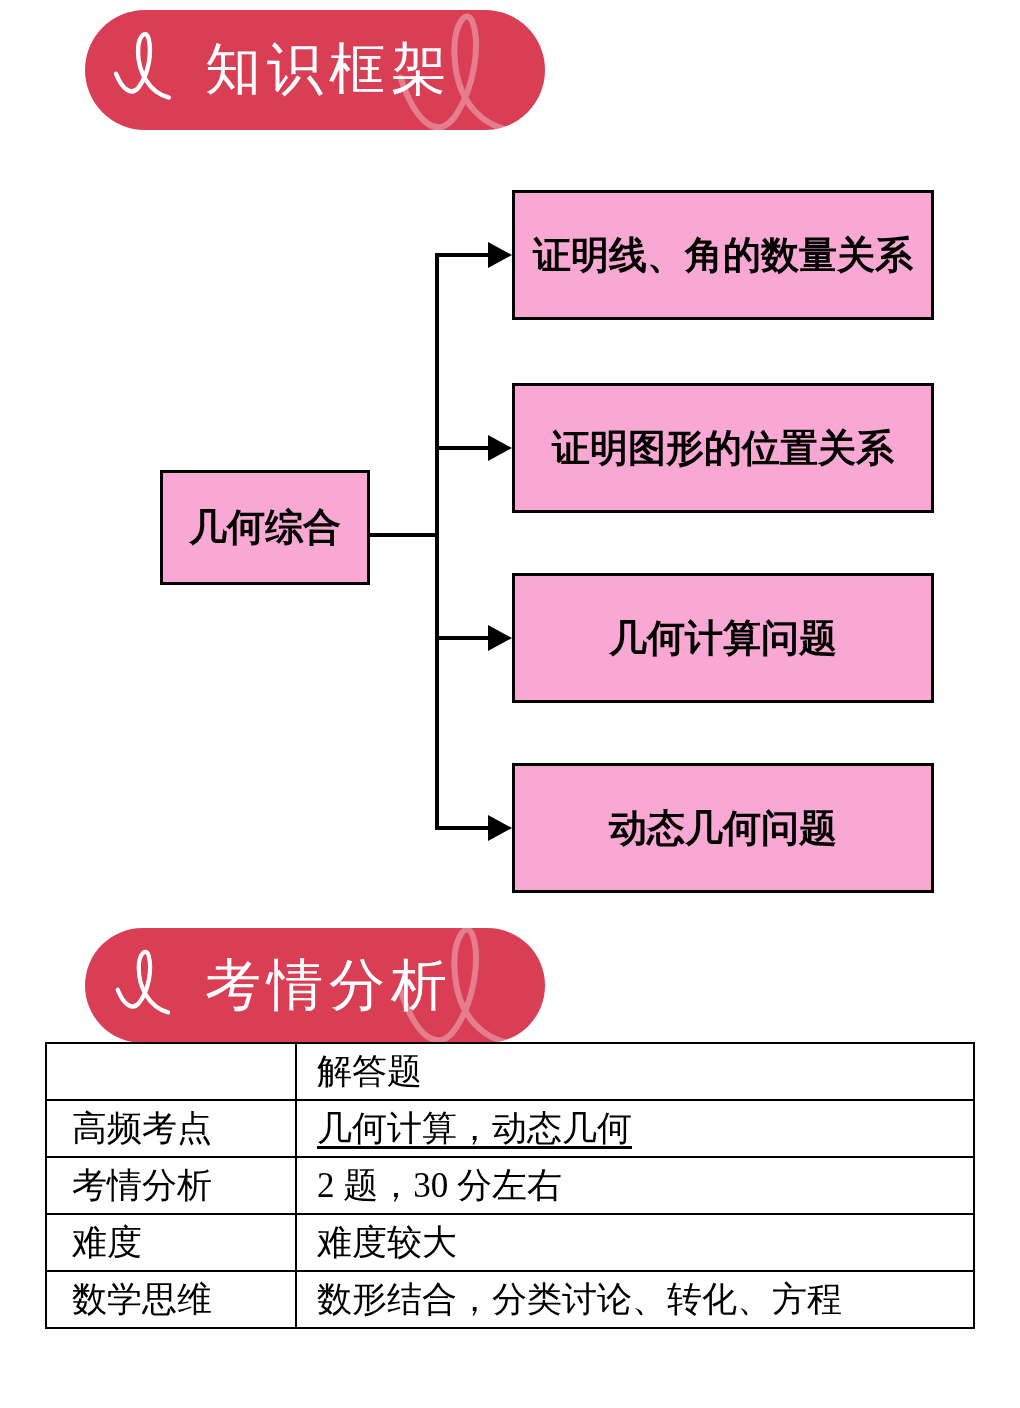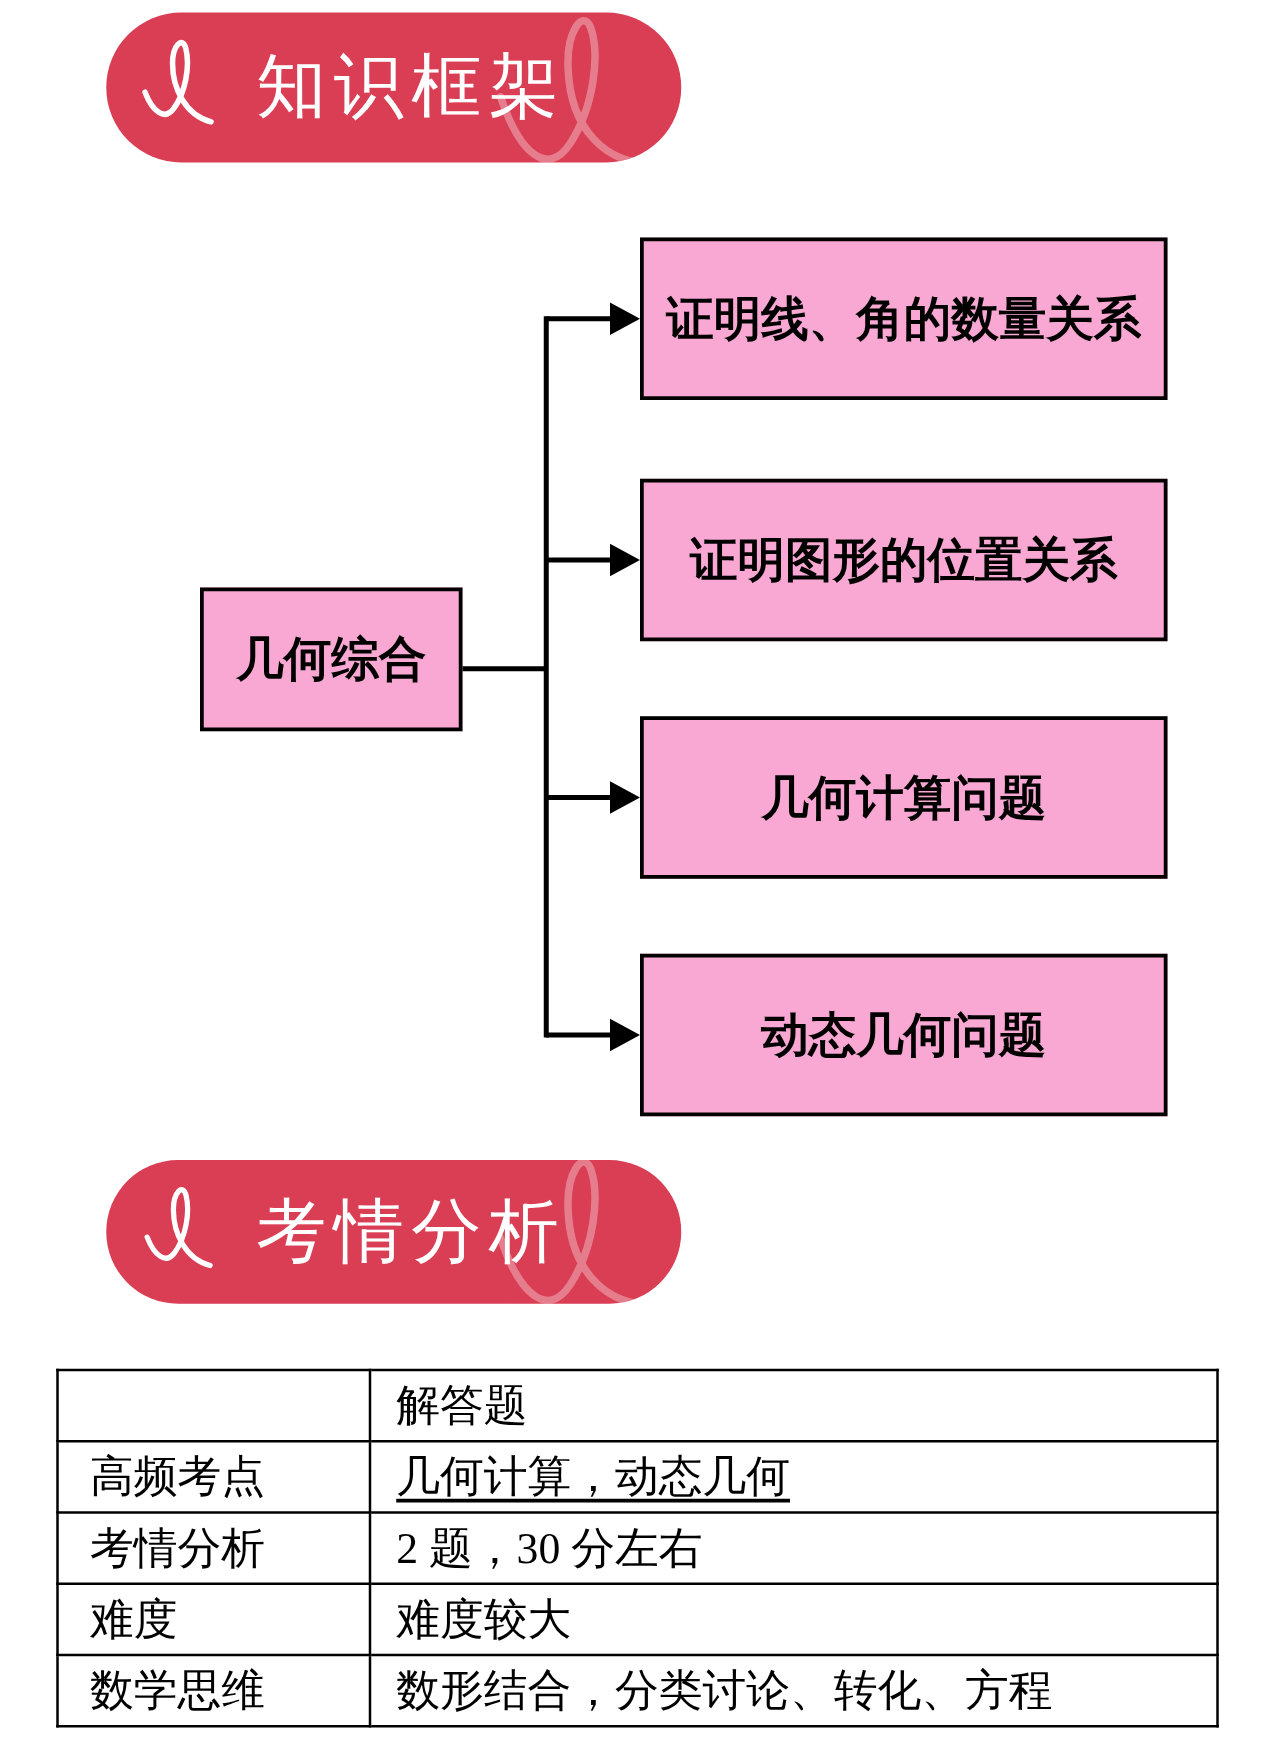--- a/index.html
+++ b/index.html
@@ -20,21 +20,21 @@
          align-items:center; justify-content:center; font-weight:bold; font-size:38px;
          text-align:center; padding:0 8px; }
   .root-box   { left:160px; top:470px; width:210px; height:115px; }
   .branch-box { left:512px; width:422px; height:130px; }
   .line { position:absolute; background:#000; }
   .arrowhead { position:absolute; width:0; height:0;
                border-top:13px solid transparent; border-bottom:13px solid transparent;
                border-left:24px solid #000; }
 
   
-  .exam-table { position:absolute; left:45px; top:1095px; width:930px;
+  .exam-table { position:absolute; left:45px; top:1042px; width:930px;
                 border-collapse:collapse; font-size:35px; }
   .exam-table td { border:2.5px solid #000; height:57px; vertical-align:middle; }
   .exam-table td.lbl { width:250px; padding-left:25px; }
   .exam-table td.val { padding-left:20px; }
   .underline { text-decoration:underline; text-underline-offset:6px; }
 </style>
 </head>
 <body>
 
 <div class="page">

